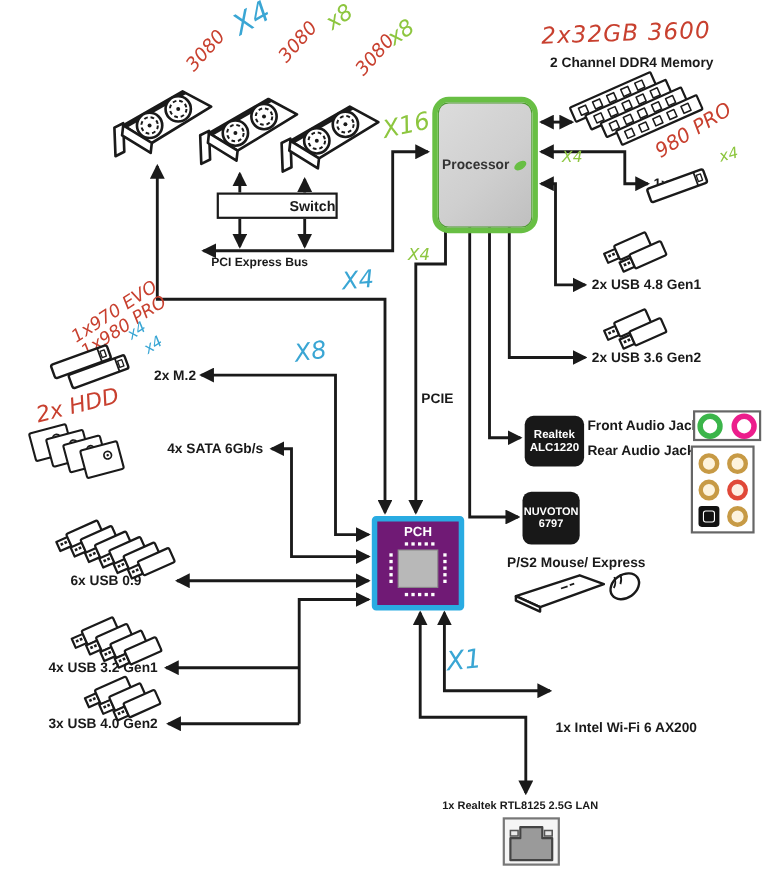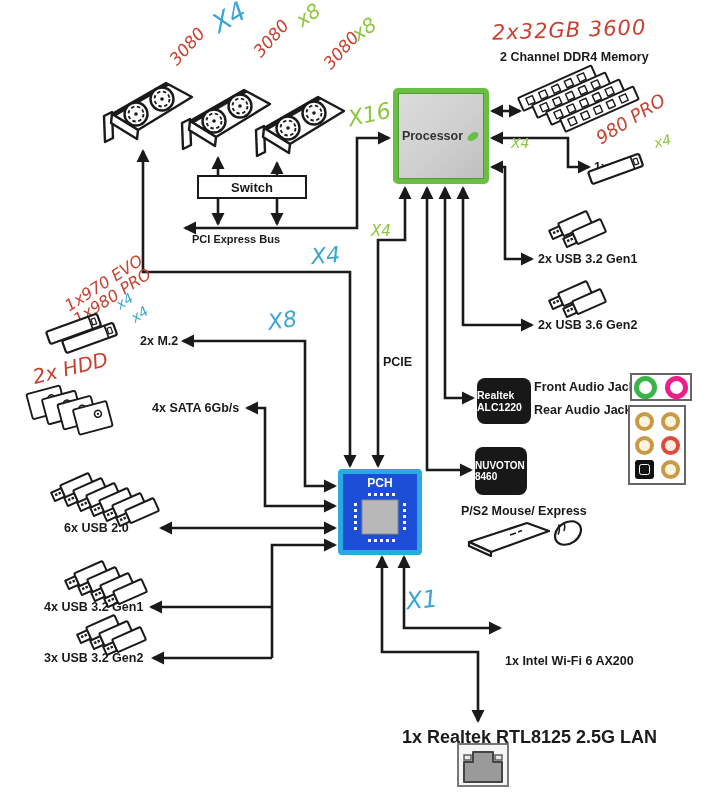--- a/index.html
+++ b/index.html
@@ -5,30 +5,30 @@
   html,body{margin:0;padding:0;background:#fff;}
   #canvas{position:relative;width:705px;height:800px;background:#fff;overflow:hidden;
           font-family:"Liberation Sans",sans-serif;}
   #wires{position:absolute;left:0;top:0;}
   .lbl{position:absolute;font:bold 12.5px "Liberation Sans",sans-serif;color:#1a1a1a;white-space:nowrap;}
   .hw{position:absolute;font-family:"DejaVu Sans",sans-serif;font-style:italic;white-space:nowrap;line-height:1.02;}
   .hw-red{color:#c8402f}.hw-blue{color:#3aa6d4}.hw-green{color:#8dc63f}
   .box{position:absolute;box-sizing:border-box;}
   .icon{position:absolute;}
   #switch-box{left:197px;top:175px;width:110px;height:24px;border:2.5px solid #1a1a1a;
-    display:flex;align-items:center;justify-content:center;font:bold 13px "Liberation Sans",sans-serif;color:#1a1a1a;}
-  #cpu-box{left:393px;top:88px;width:96px;height:96px;border:5px solid #68bf44;border-radius:5px;
+    display:flex;align-items:center;justify-content:flex-end;font:bold 13px "Liberation Sans",sans-serif;color:#1a1a1a;}
+  #cpu-box{left:393px;top:88px;width:96px;height:124px;border:5px solid #68bf44;border-radius:15px;
     background:linear-gradient(135deg,#dcdcdc 0%,#cfcfcf 55%,#bfbfbf 100%);
     display:flex;align-items:center;justify-content:center;gap:3px;
     font:bold 12.5px "Liberation Sans",sans-serif;color:#333;box-shadow:inset 0 0 0 1px #4e9c31;}
   #pch-box{left:338px;top:469px;width:84px;height:86px;border:5px solid #29abe2;border-radius:4px;
-    background:#1d4ed8;display:flex;flex-direction:column;align-items:center;
+    background:#701a75;display:flex;flex-direction:column;align-items:center;
     font:bold 12px "Liberation Sans",sans-serif;color:#fff;}
   .chipbox{position:absolute;background:#181818;border-radius:8px;color:#fff;display:flex;
-    flex-direction:column;align-items:flex-start;justify-content:center;text-align:center;line-height:1.15;}
+    flex-direction:column;align-items:center;justify-content:center;text-align:center;line-height:1.15;}
   #realtek-box{left:477px;top:378px;width:54px;height:46px;font:bold 10.5px "Liberation Sans",sans-serif;}
   #nuvoton-box{left:475px;top:447px;width:52px;height:48px;font:bold 10px "Liberation Sans",sans-serif;}
   #front-audio-box{left:630px;top:373px;width:62px;height:28px;border:2px solid #666;background:#fff;
     display:flex;align-items:center;justify-content:center;gap:8px;}
   #rear-audio-box{left:628px;top:405px;width:58px;height:80px;border:2px solid #666;background:#fff;
     display:grid;grid-template-columns:1fr 1fr;align-items:center;justify-items:center;padding:2px 1px;}
   .jack{width:13px;height:13px;border-radius:50%;background:#fff;box-sizing:content-box;}
   .jack-green{border:5px solid #3bb54a;}
   .jack-pink{border:5px solid #ec1e8c;}
   .jack-gold{border:4.5px solid #c79a45;background:#fdf3dd;width:11px;height:11px;}
@@ -177,21 +177,21 @@
   </svg>
 
   <svg class="icon" style="left:546px;top:206px" width="76" height="50" viewBox="0 0 76 50">
     <g transform="translate(2,22) rotate(-24)">
         <use href="#usb-stick"></use>
       </g>
     <g transform="translate(16,30) rotate(-24)">
         <use href="#usb-stick"></use>
       </g>
   </svg>
-  <div class="lbl" style="left:538px;top:252px">2x USB 3.2 Gen1</div>
+  <div class="lbl" style="left:538px;top:252px">2x USB 4.8 Gen1</div>
   <svg class="icon" style="left:546px;top:276px" width="76" height="50" viewBox="0 0 76 50">
     <g transform="translate(2,22) rotate(-24)">
         <use href="#usb-stick"></use>
       </g>
     <g transform="translate(16,30) rotate(-24)">
         <use href="#usb-stick"></use>
       </g>
   </svg>
   <div class="lbl" style="left:538px;top:318px">2x USB 3.6 Gen2</div>
 
@@ -241,21 +241,21 @@
     <g transform="translate(41,35) rotate(-24)">
         <use href="#usb-stick"></use>
       </g>
     <g transform="translate(54,40) rotate(-24)">
         <use href="#usb-stick"></use>
       </g>
     <g transform="translate(67,45) rotate(-24)">
         <use href="#usb-stick"></use>
       </g>
   </svg>
-  <div class="lbl" style="left:64px;top:521px">6x USB 2.0</div>
+  <div class="lbl" style="left:64px;top:521px">6x USB 0.9</div>
 
   <svg class="icon" style="left:62px;top:556px" width="112" height="54" viewBox="0 0 112 54">
     <g transform="translate(2,22) rotate(-24)">
         <use href="#usb-stick"></use>
       </g>
     <g transform="translate(15,28) rotate(-24)">
         <use href="#usb-stick"></use>
       </g>
     <g transform="translate(28,34) rotate(-24)">
         <use href="#usb-stick"></use>
@@ -270,21 +270,21 @@
     <g transform="translate(2,20) rotate(-24)">
         <use href="#usb-stick"></use>
       </g>
     <g transform="translate(15,26) rotate(-24)">
         <use href="#usb-stick"></use>
       </g>
     <g transform="translate(28,32) rotate(-24)">
         <use href="#usb-stick"></use>
       </g>
   </svg>
-  <div class="lbl" style="left:44px;top:651px">3x USB 3.2 Gen2</div>
+  <div class="lbl" style="left:44px;top:651px">3x USB 4.0 Gen2</div>
 
   <div id="pch-box" class="box">
     <span style="margin-top:2px">PCH</span>
     <svg width="68" height="56" viewBox="0 0 68 56">
       <rect x="16" y="10" width="36" height="34" fill="#b8b8b8" stroke="#8a8a8a"></rect>
       <g fill="#fff">
         <rect x="22" y="3" width="3" height="3"></rect>
           <rect x="28" y="3" width="3" height="3"></rect>
           <rect x="34" y="3" width="3" height="3"></rect>
           <rect x="40" y="3" width="3" height="3"></rect>
@@ -322,21 +322,21 @@
     <span class="jack jack-gold"></span>
     <span class="jack jack-gold"></span>
     <span class="jack jack-gold"></span>
     <span class="jack jack-red"></span>
     <span class="jack-optical"></span>
     <span class="jack jack-gold"></span>
   </div>
 
   <div id="nuvoton-box" class="chipbox">
     <div>NUVOTON</div>
-    <div>8460</div>
+    <div>6797</div>
   </div>
   <div class="lbl" style="left:461px;top:504px">P/S2 Mouse/ Express</div>
   <svg class="icon" style="left:466px;top:516px" width="86" height="42" viewBox="0 0 86 42">
     <g stroke="#1a1a1a" stroke-width="2.2" fill="#fff" stroke-linejoin="round">
       <polygon points="3,26 61,7 83,15 25,36"></polygon>
       <polygon points="3,26 25,36 25,40 3,30"></polygon>
       <line x1="44" y1="19" x2="50" y2="17" stroke-width="1.6"></line>
       <line x1="52" y1="16" x2="56" y2="14.6" stroke-width="1.6"></line>
     </g>
   </svg>
@@ -344,21 +344,21 @@
     <g stroke="#1a1a1a" stroke-width="2.2" fill="#fff">
       <ellipse cx="20" cy="19" rx="14" ry="10.5" transform="rotate(-35 20 19)"></ellipse>
       <path d="M10.5,10.5 q2,5.5 -0.5,10" fill="none" stroke-width="1.6"></path>
       <path d="M16,8 q1.5,5 0,9" fill="none" stroke-width="1.6"></path>
     </g>
   </svg>
 
   <div class="hw hw-blue" style="left:406px;top:588px;font-size:24px;transform:rotate(-6deg)">X1</div>
   <div class="lbl" style="left:505px;top:654px">1x Intel Wi-Fi 6 AX200</div>
 
-  <div class="lbl" style="left:402px;top:727px;font-size:18px">1x Realtek RTL8125 2.5G LAN</div>
+  <div class="lbl" style="left:402px;top:727px;font-size:10px">1x Realtek RTL8125 2.5G LAN</div>
   <svg class="icon" style="left:456px;top:742px" width="54" height="48" viewBox="0 0 54 48">
     <rect x="2" y="2" width="50" height="42" fill="#f5f5f5" stroke="#777" stroke-width="2"></rect>
     <path d="M8,40 V20 H17 V10 H37 V20 H46 V40 Z" fill="#9a9a9a" stroke="#444" stroke-width="2" stroke-linejoin="round"></path>
     <rect x="8" y="13" width="7" height="5" fill="#e8e8e8" stroke="#555" stroke-width="1.4"></rect>
     <rect x="39" y="13" width="7" height="5" fill="#e8e8e8" stroke="#555" stroke-width="1.4"></rect>
   </svg>
 
 </div>
 
 </body></html>

